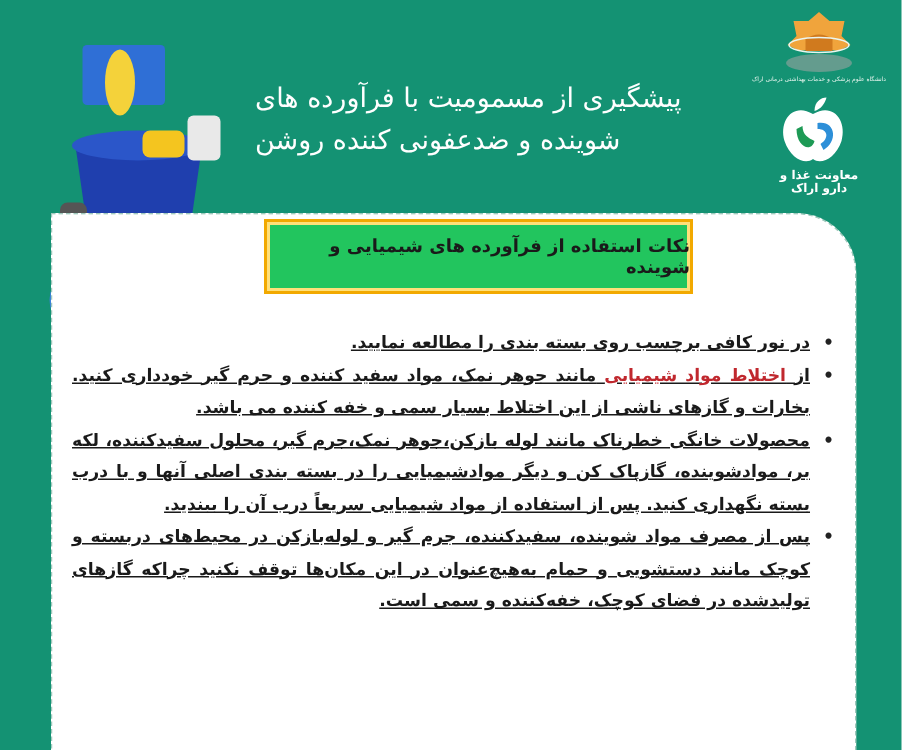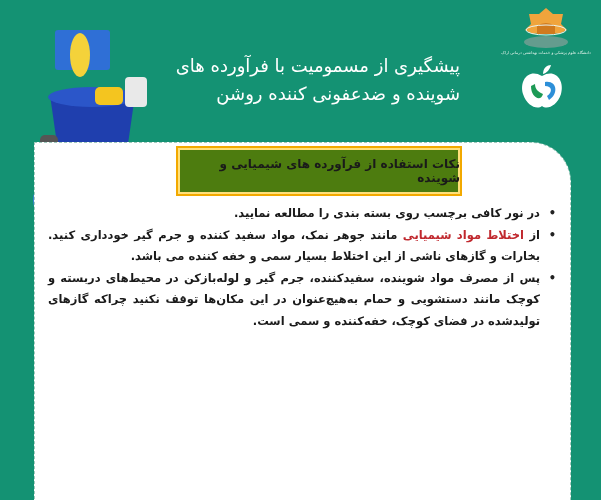--- a/index.html
+++ b/index.html
@@ -3,21 +3,21 @@
 <meta charset="utf-8">
 <style>
   html, body { margin: 0; padding: 0; }
   body {
     width: 601px; height: 500px; overflow: hidden; position: relative;
     background: #149273;
     font-family: "DejaVu Sans", sans-serif;
   }
   .title {
     position: absolute; left: 170px; top: 40px; width: 290px;
-    text-align: right; color: #ffffff; direction: rtl;
+    text-align: left; color: #ffffff; direction: rtl;
     font-size: 18px; line-height: 28px; font-weight: normal;
   }
   .logos { position: absolute; right: 0; top: 0; width: 110px; height: 130px; }
   .logo-uni {
     position: absolute; left: 30px; top: 6px; width: 50px; height: 44px;
   }
   .logo-uni-caption {
     position: absolute; left: 0; top: 50px; width: 110px; text-align: center;
     font-size: 4px; color: #e8f6ef; direction: rtl;
   }
@@ -26,32 +26,32 @@
     position: absolute; left: 20px; top: 112px; width: 70px; text-align: center;
     font-size: 8px; color: #ffffff; font-weight: bold; direction: rtl;
   }
   .card {
     position: absolute; left: 34px; top: 142px; width: 535px; height: 370px;
     background: #ffffff; border-top-right-radius: 40px;
     border: 1px dashed #9fc9bc;
   }
   .banner {
     position: absolute; left: 176px; top: 146px; width: 282px; height: 46px;
-    background: #4d7c0f; border: 2px solid #f2a900;
+    background: #22c55e; border: 2px solid #f2a900;
     box-shadow: inset 0 0 0 2px #ffe07a;
     display: flex; align-items: center; justify-content: center;
   }
   .banner span {
     direction: rtl; font-size: 12px; font-weight: bold; color: #1a1a1a;
   }
   .list {
-    position: absolute; left: 48px; top: 203px; width: 512px;
+    position: absolute; left: 48px; top: 218px; width: 512px;
     direction: rtl; text-align: justify; color: #1a1a1a;
     font-size: 11.5px; line-height: 21.5px; font-weight: bold;
-    margin: 0; padding: 0; list-style: none;
+    margin: 0; padding: 0; list-style: none; text-decoration: underline;
   }
   .list li { position: relative; padding-right: 20px; margin: 0; }
   .list li::before {
     content: "•"; position: absolute; right: 4px; top: 0; color: #222;
   }
   .hl { color: #c0282e; }
   .illus { position: absolute; left: 25px; top: 25px; width: 145px; height: 200px; }
 </style>
 </head>
 <body>
@@ -83,25 +83,27 @@
     <path d="M16 20 Q25 14 34 20 L34 28 L16 28 Z" fill="#d07a1e"></path>
     <ellipse cx="25" cy="24" rx="20" ry="5" fill="none" stroke="#eaf5ef" stroke-width="1"></ellipse>
   </svg>
   <div class="logo-uni-caption">دانشگاه علوم پزشکی و خدمات بهداشتی درمانی اراک</div>
   <svg class="logo-fda" viewBox="0 0 46 48">
     <path d="M23 12 C10 4 0 16 4 30 C8 42 18 46 23 42 C28 46 38 42 42 30 C46 16 36 4 23 12 Z" fill="#ffffff"></path>
     <path d="M24 10 C24 4 28 1 32 1 C31 5 28 9 24 10 Z" fill="#ffffff"></path>
     <path d="M12 22 C12 34 22 38 24 30 C20 28 16 26 16 20 Z" fill="#1d9a55"></path>
     <path d="M26 18 C38 16 40 30 30 36 L28 32 C34 28 33 22 26 22 Z" fill="#2d8fd8"></path>
   </svg>
+  <div class="logo-fda-caption">معاونت غذا و دارو اراک</div>
 </div>
 
 <div class="card"></div>
 
 <div class="banner">
   <span>نکات استفاده از فرآورده های شیمیایی و شوینده</span>
 </div>
 
 <ul class="list">
   <li><span>در نور کافی برچسب روی بسته بندی را مطالعه نمایید.</span></li>
   <li><span>از</span> <span class="hl">اختلاط مواد شیمیایی</span> <span>مانند جوهر نمک، مواد سفید کننده و جرم گیر خودداری کنید. بخارات و گازهای ناشی از این اختلاط بسیار سمی و خفه کننده می باشد.</span></li>
+  <li><span>محصولات خانگی خطرناک مانند لوله بازکن،جوهر نمک،جرم گیر، محلول سفیدکننده، لکه بر، موادشوینده، گازپاک کن و دیگر موادشیمیایی را در بسته بندی اصلی آنها و با درب بسته نگهداری کنید. پس از استفاده از مواد شیمیایی سریعاً درب آن را ببندید.</span></li>
   <li><span>پس از مصرف مواد شوینده، سفیدکننده، جرم گیر و لوله‌بازکن در محیط‌های دربسته و کوچک مانند دستشویی و حمام به‌هیچ‌عنوان در این مکان‌ها توقف نکنید چراکه گازهای تولیدشده در فضای کوچک، خفه‌کننده و سمی است.</span></li>
 </ul>
 
 </body></html>

